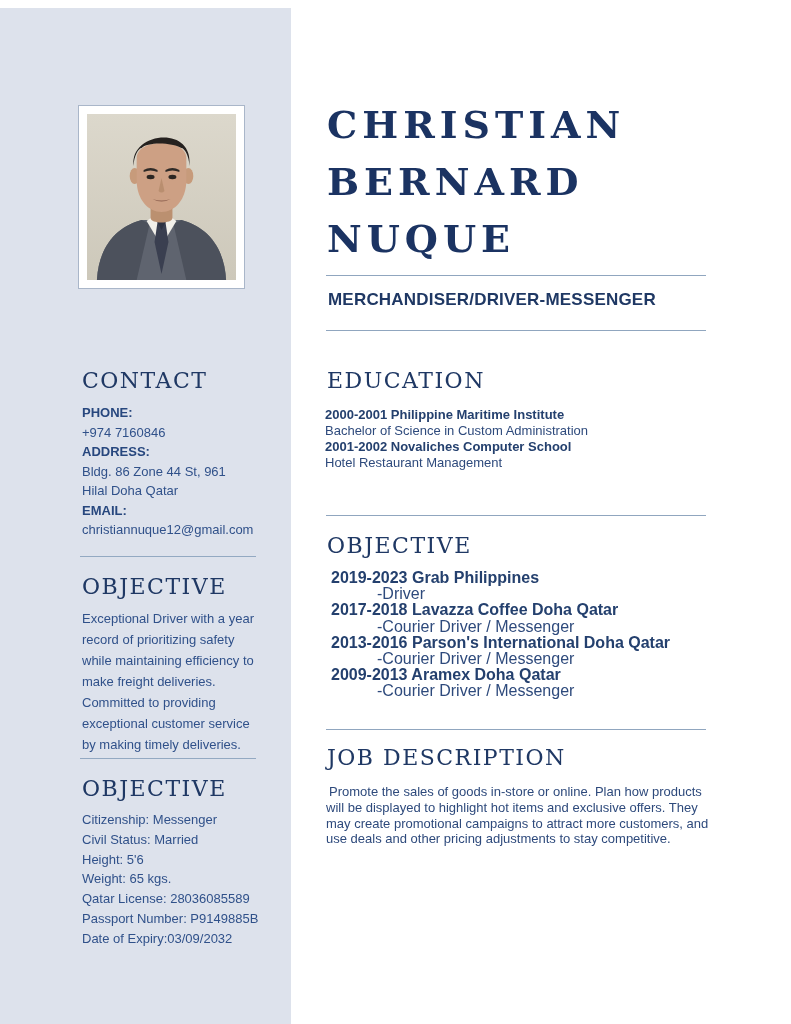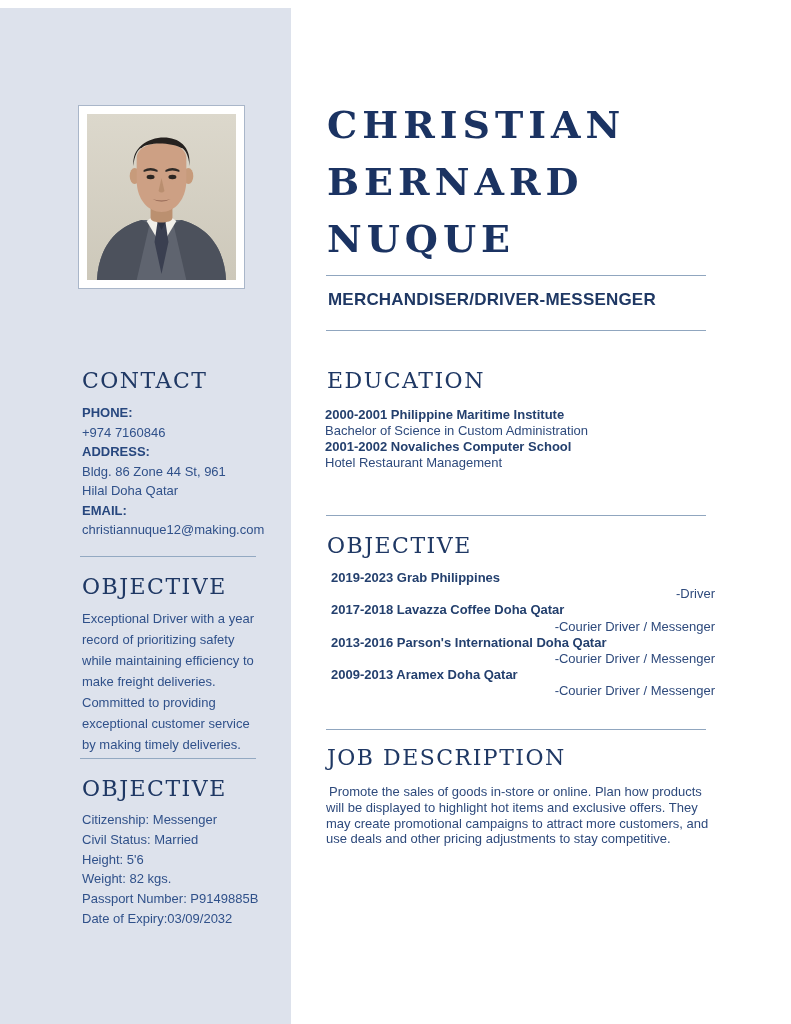--- a/index.html
+++ b/index.html
@@ -50,23 +50,23 @@
     font-size:17px; font-weight:bold; letter-spacing:0.2px; color:#1f3864;
   }
 
   .main-heading { position:absolute; left:327px; }
 
   .edu-body { position:absolute; left:325px; top:399px; width:390px;
     font-size:13px; line-height:16px; color:#2e4a7c; }
   .edu-body .entry-title { font-weight:bold; color:#24406e; }
 
   .exp-body { position:absolute; left:325px; top:562px; width:390px;
-    font-size:13px; line-height:16.2px; color:#2e4a7c; }
+    font-size:16px; line-height:16.2px; color:#2e4a7c; }
   .exp-body .entry-title { font-weight:bold; color:#24406e; padding-left:6px; }
-  .exp-body .entry-detail { padding-left:52px;text-align:right; }
+  .exp-body .entry-detail { padding-left:52px; }
 
   .jobdesc-text { position:absolute; left:326px; top:776px; width:384px;
     font-size:13px; line-height:15.8px; color:#2e4a7c; text-indent:3px; }
 </style>
 </head>
 <body>
 
 <div class="page">
 
   <div class="sidebar"></div>
@@ -122,34 +122,35 @@
   <div class="main-rule" style="top:322px"></div>
 
   <h2 class="side-heading" style="top:360px">CONTACT</h2>
   <div class="contact-body">
     <div class="lbl">PHONE:</div>
     <div>+974 7160846</div>
     <div class="lbl">ADDRESS:</div>
     <div>Bldg. 86 Zone 44 St, 961</div>
     <div>Hilal Doha Qatar</div>
     <div class="lbl">EMAIL:</div>
-    <div>christiannuque12@making.com</div>
+    <div>christiannuque12@gmail.com</div>
   </div>
 
   <div class="side-rule" style="top:548px"></div>
   <h2 class="side-heading" style="top:566px">OBJECTIVE</h2>
   <p class="objective-text">Exceptional Driver with a year record of prioritizing safety while maintaining efficiency to make freight deliveries. Committed to providing exceptional customer service by making timely deliveries.</p>
 
   <div class="side-rule" style="top:750px"></div>
   <h2 class="side-heading" style="top:768px">OBJECTIVE</h2>
   <div class="references-body">
     <div>Citizenship: Messenger</div>
     <div>Civil Status: Married</div>
     <div>Height: 5'6</div>
-    <div>Weight: 82 kgs.</div>
+    <div>Weight: 65 kgs.</div>
+    <div>Qatar License: 28036085589</div>
     <div>Passport Number: P9149885B</div>
     <div>Date of Expiry:03/09/2032</div>
   </div>
 
   <h2 class="main-heading" style="top:360px">EDUCATION</h2>
   <div class="edu-body">
     <div class="entry-title">2000-2001 Philippine Maritime Institute</div>
     <div class="entry-detail">Bachelor of Science in Custom Administration</div>
     <div class="entry-title">2001-2002 Novaliches Computer School</div>
     <div class="entry-detail">Hotel Restaurant Management</div>

